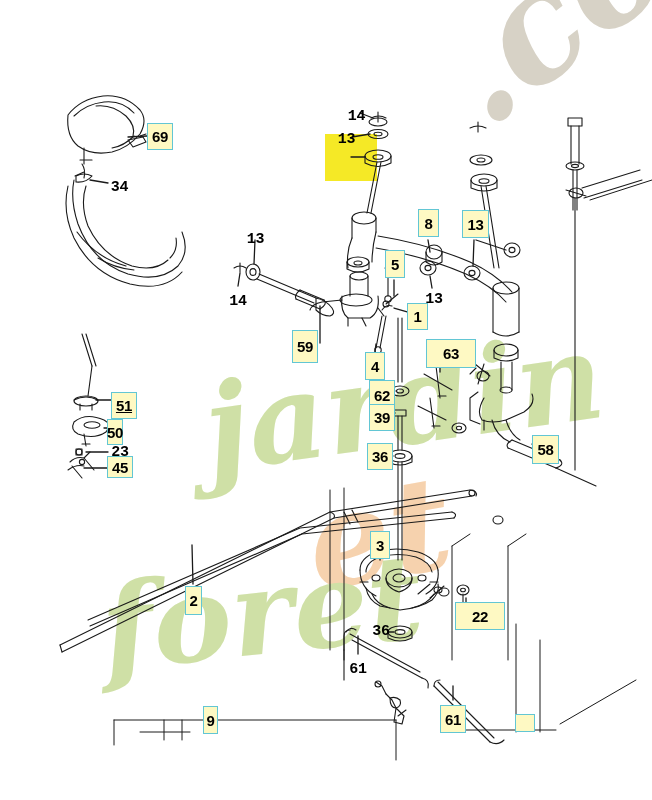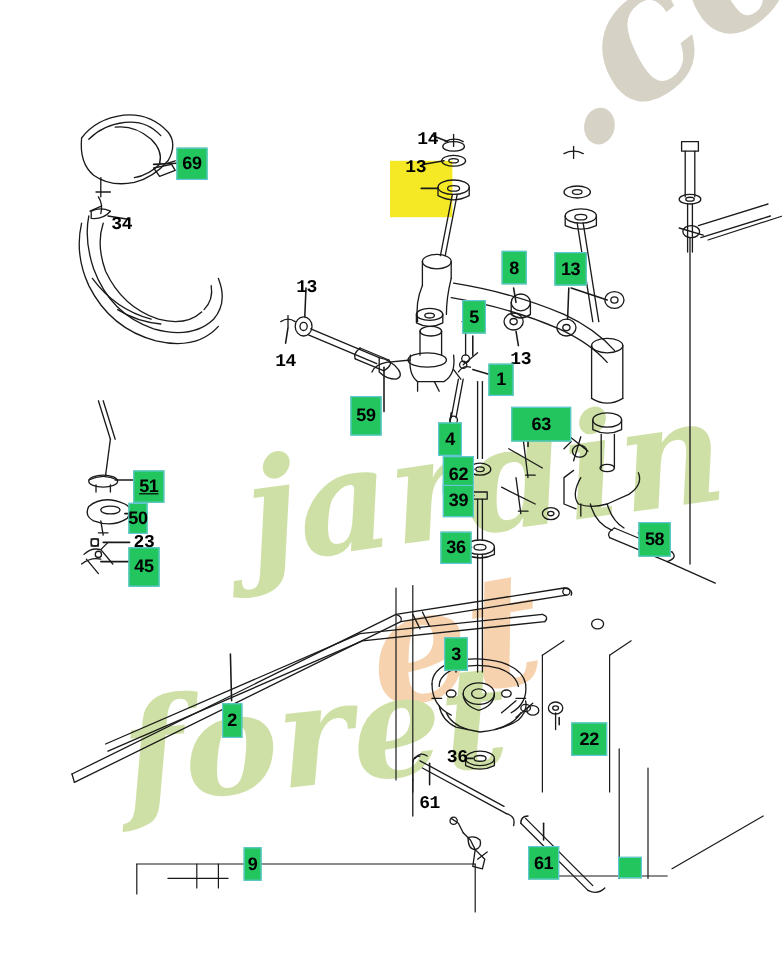--- a/index.html
+++ b/index.html
@@ -18,21 +18,21 @@
   #svg-layer {
     position: absolute;
     left: 0; top: 0;
     width: 652px;
     height: 800px;
   }
   
   .callout {
     position: absolute;
     box-sizing: border-box;
-    background: #22c55e;
+    background: #fef9c3;
     border: 1.4px solid #62c6d4;
     color: #000000;
     font-family: "Liberation Sans", sans-serif;
     font-weight: bold;
     font-size: 15px;
     line-height: 1;
     display: flex;
     align-items: center;
     justify-content: center;
     letter-spacing: -0.3px;
@@ -463,44 +463,44 @@
         <path d="M330 490 L330 650"></path>
         <path d="M636 680 L560 724"></path>
         <path d="M590 200 L652 180"></path>
       </g>
 
     </g>
   </svg>
 
   <div id="callout-container">
       <div class="callout" style="left: 147px; top: 123px; width: 26px; height: 27px; border-color: rgb(98, 198, 212);">69</div>
-      <div class="callout noborder" style="left: 89px; top: 174px; width: 25px; height: 26px; border-color: rgb(98, 198, 212);">34</div>
+      <div class="callout noborder" style="left: 107px; top: 174px; width: 25px; height: 26px; border-color: rgb(98, 198, 212);">34</div>
       <div class="callout noborder" style="left: 344px; top: 105px; width: 25px; height: 22px; border-color: rgb(98, 198, 212);">14</div>
       <div class="callout noborder" style="left: 334px; top: 128px; width: 25px; height: 22px; border-color: rgb(98, 198, 212);">13</div>
       <div class="callout noborder" style="left: 243px; top: 228px; width: 25px; height: 23px; border-color: rgb(98, 198, 212);">13</div>
       <div class="callout noborder" style="left: 225px; top: 290px; width: 26px; height: 23px; border-color: rgb(98, 198, 212);">14</div>
       <div class="callout" style="left: 418px; top: 209px; width: 21px; height: 28px; border-color: rgb(98, 198, 212);">8</div>
       <div class="callout" style="left: 462px; top: 210px; width: 27px; height: 28px; border-color: rgb(98, 198, 212);">13</div>
       <div class="callout" style="left: 385px; top: 250px; width: 20px; height: 28px; border-color: rgb(98, 198, 212);">5</div>
       <div class="callout noborder" style="left: 421px; top: 288px; width: 26px; height: 23px; border-color: rgb(98, 198, 212);">13</div>
       <div class="callout" style="left: 407px; top: 303px; width: 21px; height: 27px; border-color: rgb(98, 198, 212);">1</div>
       <div class="callout" style="left: 292px; top: 330px; width: 26px; height: 33px; border-color: rgb(98, 198, 212);">59</div>
       <div class="callout" style="left: 365px; top: 352px; width: 20px; height: 28px; border-color: rgb(98, 198, 212);">4</div>
       <div class="callout" style="left: 426px; top: 339px; width: 50px; height: 29px; border-color: rgb(98, 198, 212);">63</div>
       <div class="callout" style="left: 369px; top: 380px; width: 26px; height: 31px; border-color: rgb(98, 198, 212);">62</div>
       <div class="callout" style="left: 369px; top: 404px; width: 26px; height: 27px; border-color: rgb(98, 198, 212);">39</div>
       <div class="callout" style="left: 367px; top: 443px; width: 26px; height: 27px; border-color: rgb(98, 198, 212);">36</div>
       <div class="callout" style="left: 111px; top: 392px; width: 26px; height: 27px; border-color: rgb(98, 198, 212); text-decoration: underline;">51</div>
       <div class="callout" style="left: 107px; top: 419px; width: 16px; height: 26px; border-color: rgb(98, 198, 212);">50</div>
       <div class="callout noborder" style="left: 107px; top: 442px; width: 26px; height: 21px; border-color: rgb(98, 198, 212); text-align: right;">23</div>
-      <div class="callout" style="left: 107px; top: 456px; width: 26px; height: 33px; border-color: rgb(98, 198, 212);">45</div>
+      <div class="callout" style="left: 107px; top: 456px; width: 26px; height: 22px; border-color: rgb(98, 198, 212);">45</div>
       <div class="callout" style="left: 532px; top: 435px; width: 27px; height: 29px; border-color: rgb(98, 198, 212);">58</div>
       <div class="callout" style="left: 370px; top: 531px; width: 20px; height: 28px; border-color: rgb(98, 198, 212);">3</div>
       <div class="callout" style="left: 185px; top: 586px; width: 17px; height: 29px; border-color: rgb(98, 198, 212);">2</div>
-      <div class="callout" style="left: 455px; top: 602px; width: 30px; height: 28px; border-color: rgb(98, 198, 212); margin-left: 21px;">22</div>
+      <div class="callout" style="left: 455px; top: 602px; width: 50px; height: 28px; border-color: rgb(98, 198, 212);">22</div>
       <div class="callout noborder" style="left: 368px; top: 620px; width: 26px; height: 23px; border-color: rgb(98, 198, 212);">36</div>
       <div class="callout noborder" style="left: 345px; top: 658px; width: 26px; height: 23px; border-color: rgb(98, 198, 212);">61</div>
       <div class="callout" style="left: 440px; top: 705px; width: 26px; height: 28px; border-color: rgb(98, 198, 212);">61</div>
       <div class="callout" style="left: 203px; top: 706px; width: 15px; height: 28px; border-color: rgb(98, 198, 212);">9</div>
       <div class="callout" style="left: 515px; top: 714px; width: 20px; height: 18px; border-color: rgb(98, 198, 212);"></div>
     </div>
 
 </div>
 
 </body></html>

